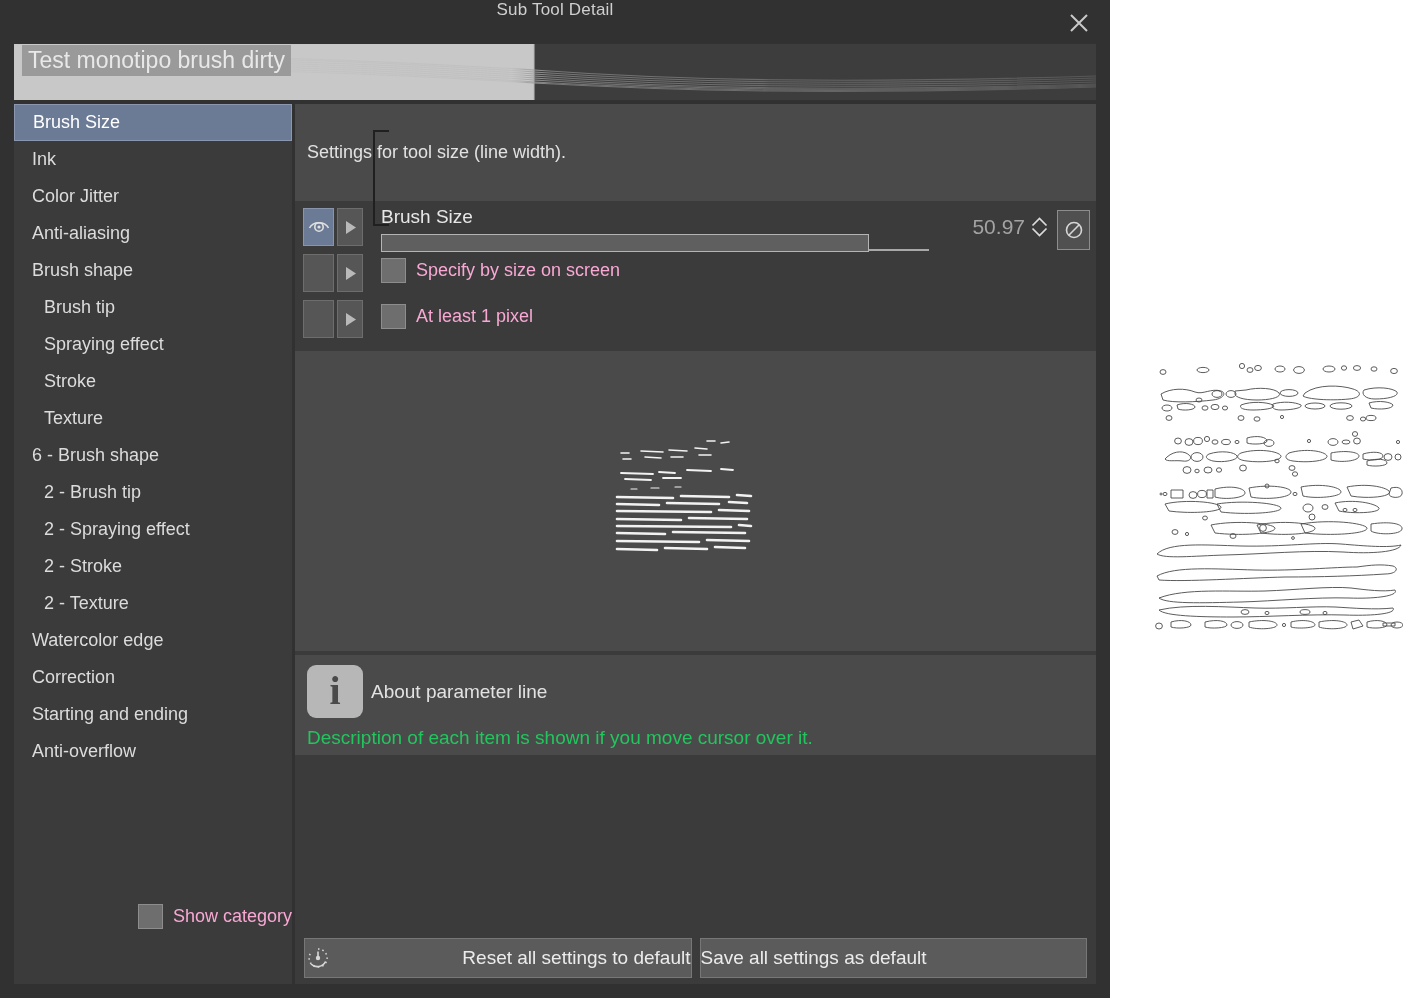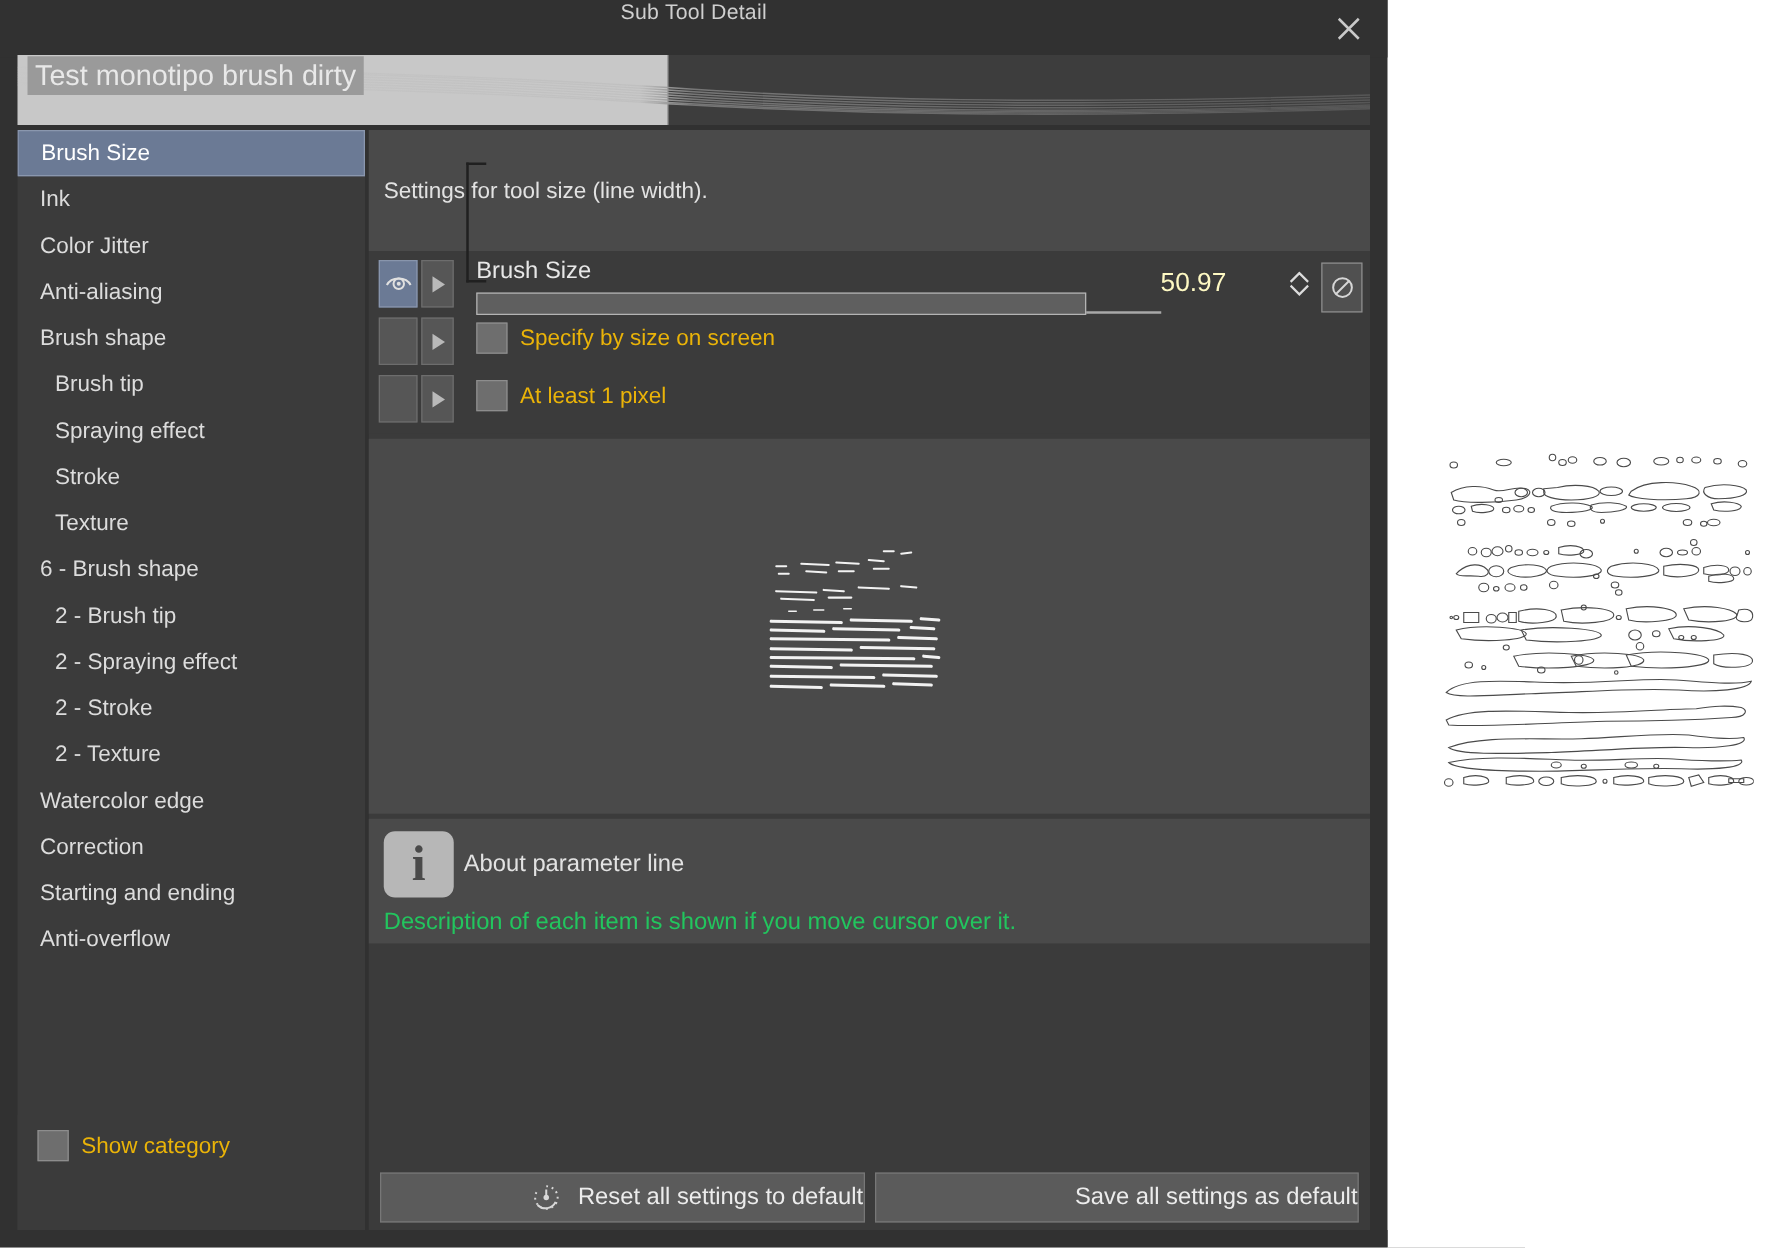--- a/index.html
+++ b/index.html
@@ -121,38 +121,39 @@
     height: 37px;
     line-height: 35px;
     margin: 0 0px;
   }
   .show-category-row {
     height: 48px;
     display: flex;
     align-items: center;
     padding-left: 16px;
     background: #3b3b3b;
+    justify-content: flex-end;
   }
   .sidebar-footer {
     height: 44px;
     background: #3b3b3b;
   }
 
   
   .cb {
     width: 25px;
     height: 25px;
     background: #6e6e6e;
     border: 1px solid #8d8d8d;
     box-sizing: border-box;
     flex-shrink: 0;
     cursor: pointer;
   }
   .cb-label {
-    color: #eab308;
+    color: #f9a8d4;
     font-size: 18px;
     margin-left: 10px;
     white-space: nowrap;
   }
 
   
   .right-panel {
     flex: 1;
     background: #3b3b3b;
     display: flex;
@@ -263,23 +264,22 @@
     background: #5f5f5f;
     border: 1px solid #b4b4b4;
     box-sizing: border-box;
   }
   .value-area {
     position: absolute;
     right: 48px;
     top: 10px;
     display: flex;
     align-items: center;
-    color: #fef9c3;
+    color: #a3a3a3;
     font-size: 21px;
-    gap: 44px;
   }
   .spin-chevrons {
     margin-left: 6px;
     display: flex;
     flex-direction: column;
     align-items: center;
     cursor: pointer;
   }
   .reset-param-btn {
     position: absolute;
@@ -372,21 +372,21 @@
   .footer-btn {
     flex: 1;
     height: 40px;
     background: #5b5b5b;
     border: 1px solid #777777;
     box-sizing: border-box;
     color: #ececec;
     font-size: 19px;
     display: flex;
     align-items: center;
-    justify-content: flex-end;
+    justify-content: space-between;
     gap: 12px;
     cursor: pointer;
   }
 
   .bottom-bar {
     position: absolute;
     left: 0;
     bottom: 0;
     width: 1110px;
     height: 14px;

